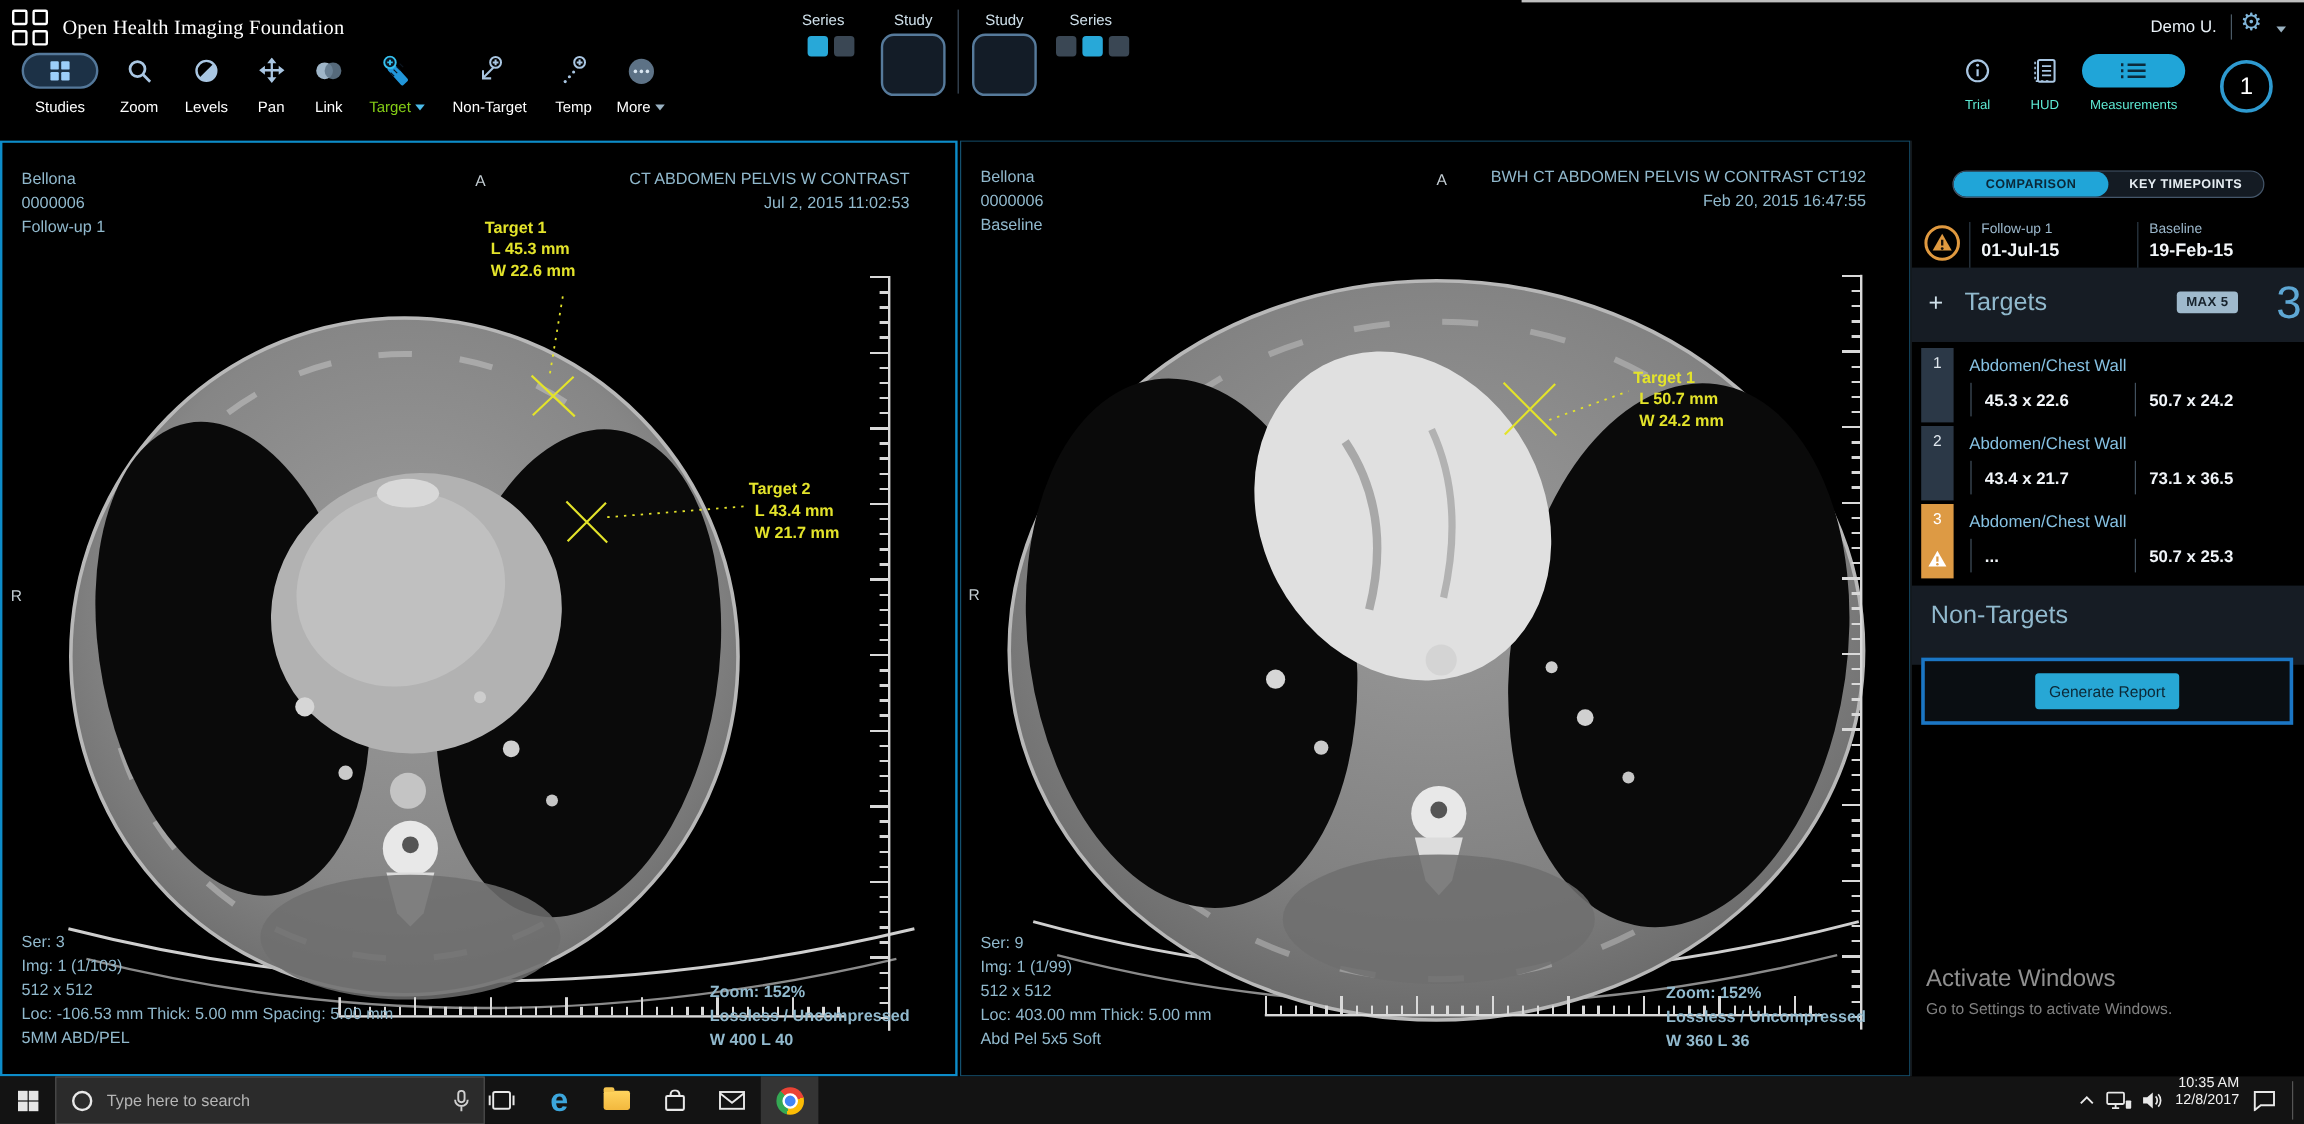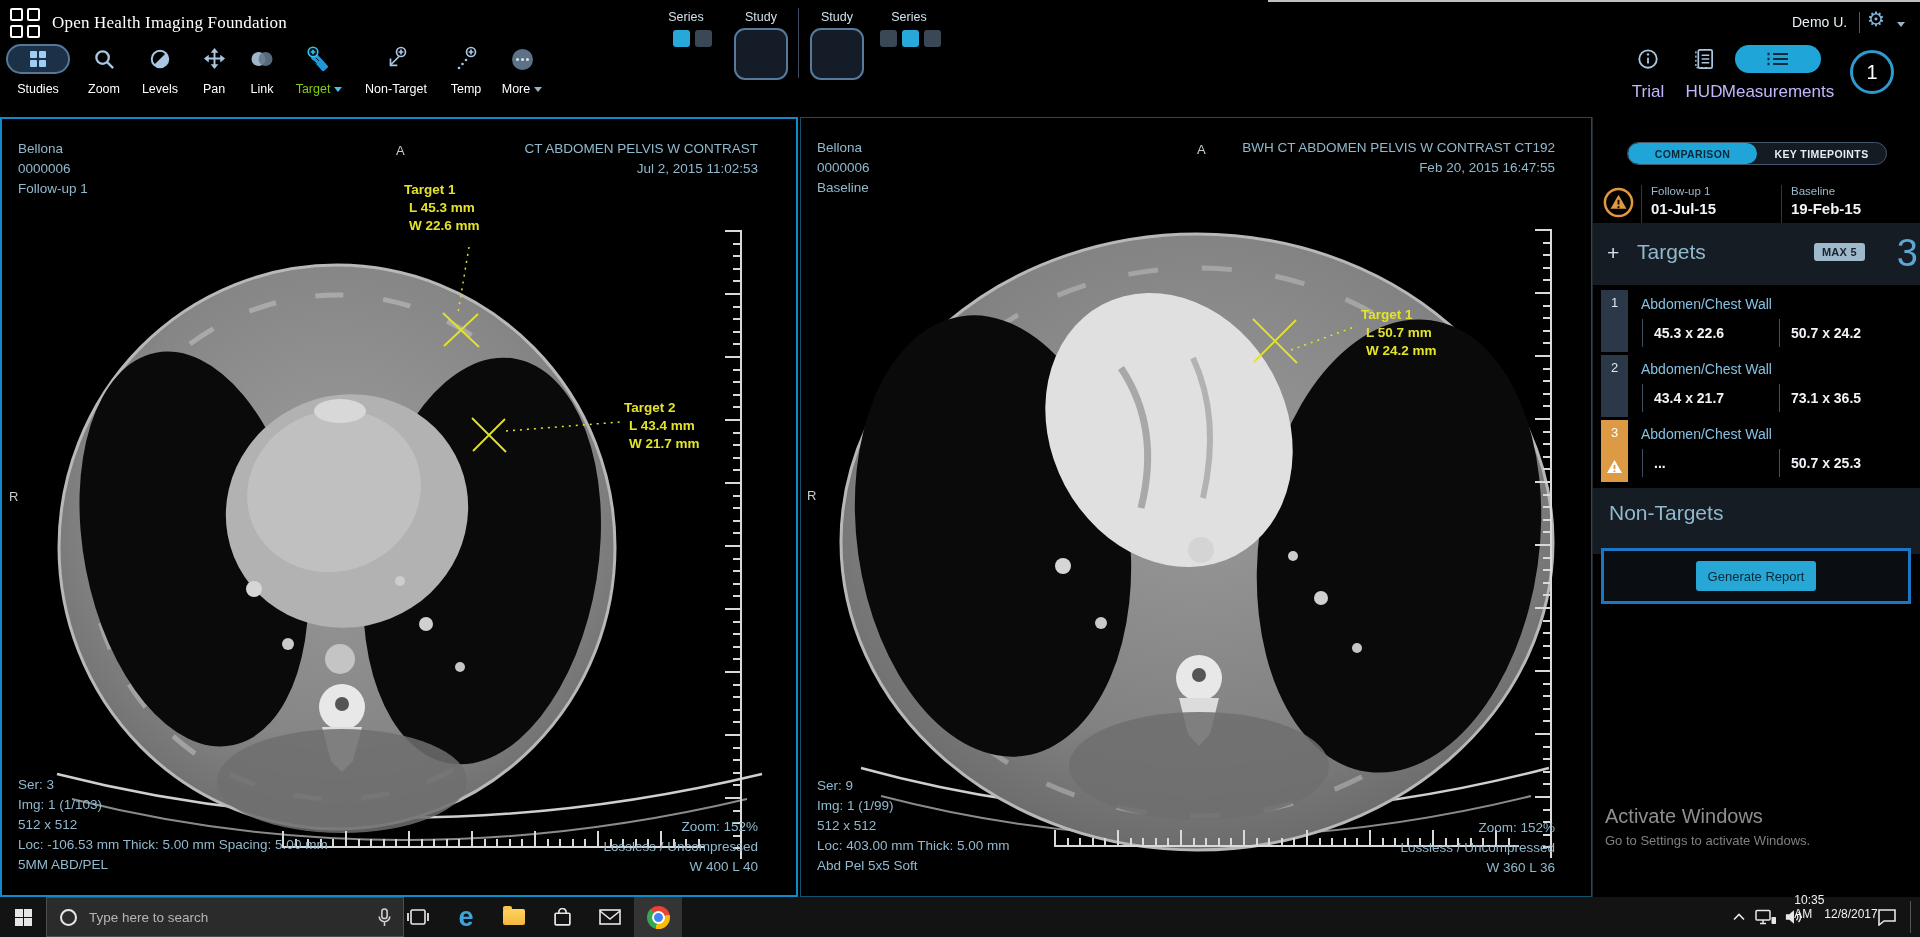--- a/index.html
+++ b/index.html
@@ -8,21 +8,21 @@
        font-family:"Liberation Sans",sans-serif;-webkit-font-smoothing:antialiased;}
 
   
   .header{position:absolute;left:0;top:0;width:1920px;height:117px;background:#000;z-index:10;}
   .top-strip{position:absolute;left:1268px;top:0;width:652px;height:2px;background:#bfbfbf;}
   .brand{position:absolute;left:10px;top:8px;display:flex;align-items:center;gap:12px;}
   .ohif-logo{display:grid;grid-template-columns:13px 13px;grid-template-rows:13px 13px;gap:4px;}
   .ohif-logo span{border:2px solid #fff;border-radius:2px;}
   .app-title{color:#fff;font-family:"Liberation Serif",serif;font-size:17px;letter-spacing:.2px;}
 
-  .toolbar{position:absolute;left:0;top:42px;display:flex;align-items:flex-start;}
+  .toolbar{position:absolute;left:12px;top:42px;display:flex;align-items:flex-start;}
   .tool{display:flex;flex-direction:column;align-items:center;cursor:pointer;}
   .tool .ic{height:34px;display:flex;align-items:center;justify-content:center;}
   .tool .lbl{margin-top:6px;font-size:12.5px;color:#fff;white-space:nowrap;}
   .tool.accent .lbl{color:#84cc16;}
   .w76{width:76px}.w56{width:56px}.w52{width:52px}.w44{width:44px}.w70{width:70px}.w84{width:84px}
   .pill-active{width:64px;height:30px;background:#1c3146;border:2px solid#54789a;border-radius:15px;
                display:flex;align-items:center;justify-content:center;}
   .grid4{display:grid;grid-template-columns:7px 7px;grid-template-rows:7px 7px;gap:2px;}
   .grid4 span{background:#9ccef9;border-radius:1px;}
   .caret{display:inline-block;width:0;height:0;border-left:4px solid transparent;border-right:4px solid transparent;
@@ -39,41 +39,41 @@
   .study-box{position:absolute;top:28px;width:54px;height:52px;border:2px solid #567a9b;border-radius:11px;background:#131c27;cursor:pointer;}
   .thumb-divider{position:absolute;left:798px;top:8px;width:1px;height:70px;background:#3c4c5c;}
 
   
   .user-name{position:absolute;left:1792px;top:14px;color:#eaf2f8;font-size:14px;}
   .user-divider{position:absolute;left:1859px;top:12px;width:1px;height:21px;background:#4a5a66;}
   .gear{position:absolute;left:1867px;top:9px;color:#7fb5d9;font-size:20px;cursor:pointer;line-height:1;}
   .gear-caret{position:absolute;left:1893px;top:22px;}
   .rtool{position:absolute;top:42px;display:flex;flex-direction:column;align-items:center;cursor:pointer;}
   .rtool .ic{height:34px;display:flex;align-items:center;justify-content:center;}
-  .rtool .lbl{margin-top:6px;font-size:17px;color:#c4b5fd;white-space:nowrap;}
+  .rtool .lbl{margin-top:6px;font-size:11px;color:#5eead4;white-space:nowrap;}
   .trial{left:1622px;width:52px;}
   .hud{left:1680px;width:48px;}
   .meas{left:1728px;width:100px;}
   .meas-pill{width:86px;height:28px;background:#20a5d8;border-radius:14px;display:flex;align-items:center;justify-content:center;}
   .progress-circle{position:absolute;left:1850px;top:50px;width:44px;height:44px;border-radius:50%;
       border:3px solid #2e9ad0;display:flex;align-items:center;justify-content:center;
       color:#fff;font-size:20px;cursor:pointer;}
 
   
   .viewport{position:absolute;top:117px;height:780px;background:#000;overflow:hidden;}
   .vp1{left:0;width:798px;border:2px solid #0d8cc9;}
   .vp2{left:800px;width:792px;border:1px solid #14506e;}
   .anatomy{position:absolute;inset:0;width:100%;height:100%;z-index:1;}
   .annsvg{position:absolute;inset:0;width:100%;height:100%;z-index:4;pointer-events:none;}
   .vp-overlay{position:absolute;color:#91b9cd;font-size:13.5px;line-height:20px;z-index:5;}
   .tl{left:16px;top:20px;}
   .tr{top:20px;text-align:right;}
   .vp1 .tr{right:38px;} .vp2 .tr{right:36px;}
   .bl{left:16px;bottom:20px;}
-  .br{bottom:18px;text-align:right;}
+  .br{bottom:18px;font-weight:bold;}
   .vp1 .br{right:38px;} .vp2 .br{right:36px;}
   .orient{position:absolute;color:#c3cdd3;font-size:13px;z-index:5;}
   .ann-text{position:absolute;color:#e3e32a;font-size:13.5px;font-weight:bold;line-height:18px;z-index:6;white-space:nowrap;}
   .ann-text .ind{padding-left:5px;}
 
   
   .ruler-v{position:absolute;width:18px;z-index:3;pointer-events:none;}
   .ruler-v .rline{position:absolute;right:0;top:0;bottom:0;width:2px;background:#d9d9d9;}
   .ruler-v .rminor{position:absolute;right:2px;top:0;bottom:0;width:7px;
       background:repeating-linear-gradient(to bottom,#d9d9d9 0 2px,transparent 2px 12.6px);}
@@ -144,21 +144,21 @@
   .b-taskview{left:394px;} .b-edge{left:442px;} .b-folder{left:490px;} .b-store{left:538px;} .b-mail{left:586px;}
   .b-chrome{left:634px;background:rgba(255,255,255,.14);}
   .edge-e{color:#3ca6dc;font-size:27px;font-weight:bold;line-height:1;}
   .folder{width:22px;height:16px;background:linear-gradient(#ffd45e,#f2b83e);border-radius:2px;position:relative;}
   .folder::before{content:"";position:absolute;top:-3px;left:0;width:9px;height:4px;background:#f4c44f;border-radius:2px 2px 0 0;}
   .chrome{width:23px;height:23px;border-radius:50%;position:relative;
           background:conic-gradient(from -45deg,#ea4335 0 120deg,#fbbc05 0 240deg,#34a853 0 360deg);}
   .chrome::after{content:"";position:absolute;inset:5px;border-radius:50%;background:#4285f4;border:2px solid #fff;}
   .tray-btn{position:absolute;top:0;height:40px;display:flex;align-items:center;justify-content:center;cursor:pointer;}
   .t-chev{left:1727px;width:24px;} .t-net{left:1751px;width:30px;} .t-vol{left:1779px;width:28px;}
-  .clock{position:absolute;left:1806px;top:0;width:60px;height:24px;display:flex;flex-direction:row;
+  .clock{position:absolute;left:1806px;top:0;width:60px;height:24px;display:flex;flex-direction:column;
          align-items:flex-end;justify-content:center;color:#f2f2f2;font-size:12px;line-height:14px;cursor:pointer;}
   .t-action{left:1872px;width:30px;}
   .tb-sep{position:absolute;left:1910px;top:4px;width:1px;height:32px;background:#555;}
   .show-desktop{position:absolute;left:1911px;top:0;width:9px;height:40px;cursor:pointer;}
 </style>
 </head>
 <body>
 
 <div class="app">
 

